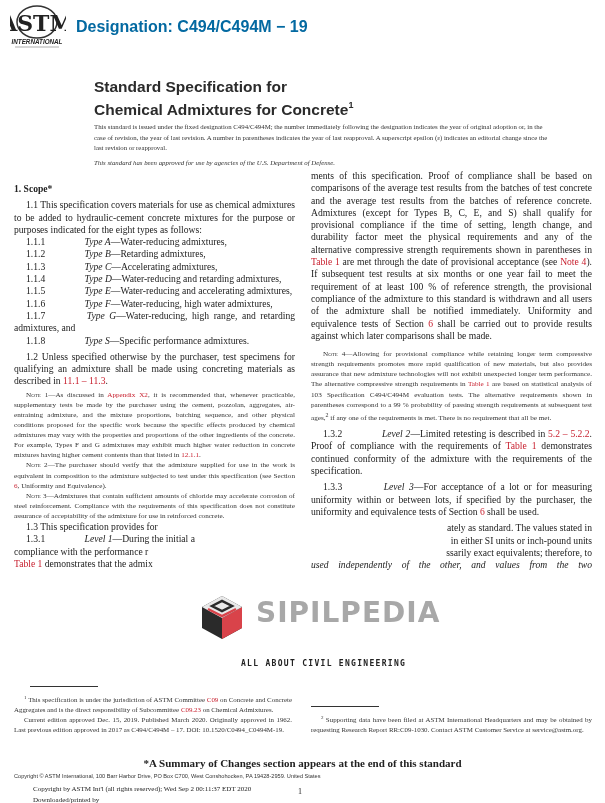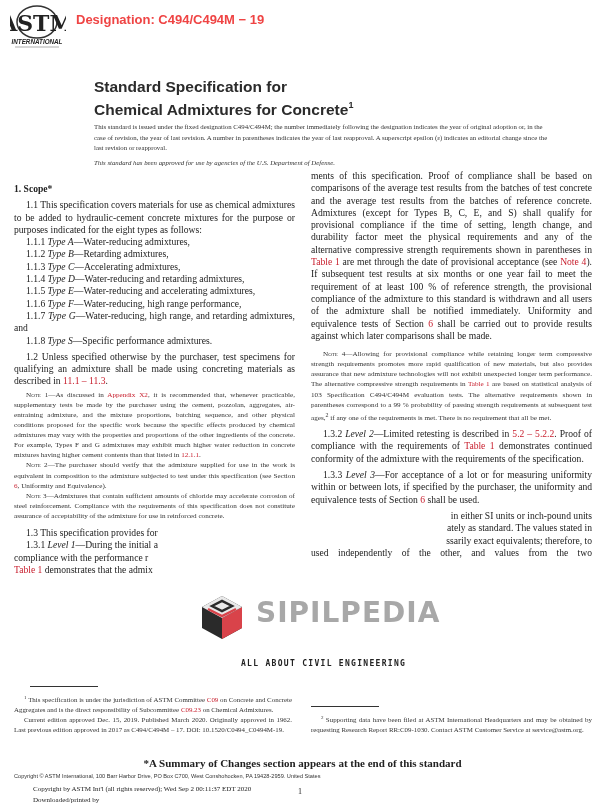--- a/index.html
+++ b/index.html
@@ -1,19 +1,19 @@
 <!DOCTYPE html>
 <html><head>
 <meta charset="utf-8">
 <style>
   html,body{margin:0;padding:0;background:#ffffff;}
   body{width:605px;height:803px;position:relative;overflow:hidden;font-family:"Liberation Serif",serif;color:#222;}
   .abs{position:absolute;}
   .logo{left:10px;top:4px;width:56px;height:46px;}
-  .designation{left:76px;top:12px;font-family:"Liberation Sans",sans-serif;font-weight:bold;font-size:13px;color:#ef4444;}
+  .designation{left:76px;top:18px;font-family:"Liberation Sans",sans-serif;font-weight:bold;font-size:16px;color:#0369a1;}
   .title{left:94px;top:78px;font-family:"Liberation Sans",sans-serif;font-weight:bold;font-size:15.5px;line-height:18px;color:#2b2b2b;}
   .title sup{font-size:9px;vertical-align:7px;}
   .intro{left:94px;top:122px;width:455px;font-size:6.8px;line-height:10.6px;color:#333;}
   .intro p{margin:0;}
   .intro .dod{font-style:italic;margin-top:4px;}
   .col{font-size:9.6px;line-height:12.3px;text-align:justify;color:#222;}
   .col p{margin:0;}
   .col .ind{text-indent:12px;}
   .col .gap{margin-top:4px;}
   .note{font-size:7.15px;line-height:10.1px;text-align:justify;color:#333;}
@@ -26,21 +26,21 @@
   .fn p{margin:0;text-indent:10px;}
   .fn sup{font-size:5px;}
   .summary{left:0;width:605px;top:757px;text-align:center;font-weight:bold;font-size:11px;color:#222;}
   .copyright{left:14px;top:773px;font-family:"Liberation Sans",sans-serif;font-size:5.6px;color:#333;}
   .printed{left:33px;top:784px;font-size:7px;line-height:11px;color:#222;}
   .pagenum{left:298px;top:787px;font-size:8px;color:#222;}
   .wm-box{left:184px;top:585px;width:210px;height:68px;background:#fff;}
   .wm-text{left:256px;top:596px;font-family:"DejaVu Sans",sans-serif;font-weight:bold;font-size:28px;color:#a8a8a8;letter-spacing:1px;}
   .wm-sub{left:241px;top:627px;font-family:"DejaVu Sans Mono",monospace;font-weight:bold;font-size:8px;color:#222;letter-spacing:1.3px;margin-top:32px;}
   .wm-icon{left:200px;top:594px;width:44px;height:46px;}
-  i{font-style:italic;}
+  i{font-style:italic;margin-left:37px;}
 </style>
 </head>
 <body>
 
 <div class="abs logo">
   <svg width="56" height="46" viewBox="0 0 56 46">
     <ellipse cx="27" cy="18" rx="20" ry="16" fill="none" stroke="#333" stroke-width="1.5"></ellipse>
     <text x="27" y="27" text-anchor="middle" font-family="DejaVu Serif, serif" font-weight="bold" font-size="22" fill="#222">ASTM</text>
     <text x="27" y="40" text-anchor="middle" font-family="Liberation Sans, sans-serif" font-weight="bold" font-style="italic" font-size="6.3" fill="#222">INTERNATIONAL</text>
     <line x1="5" y1="43" x2="49" y2="43" stroke="#777" stroke-width="0.6"></line>
@@ -60,33 +60,33 @@
 
 <div class="abs col" style="left:14px;top:183px;width:281px;">
   <p class="h1">1. Scope*</p>
   <p class="ind gap">1.1 This specification covers materials for use as chemical admixtures to be added to hydraulic-cement concrete mixtures for the purpose or purposes indicated for the eight types as follows:</p>
   <div>
     <p class="ind"><span>1.1.1</span> <i>Type A</i><span>—Water-reducing admixtures,</span></p>
     <p class="ind"><span>1.1.2</span> <i>Type B</i><span>—Retarding admixtures,</span></p>
     <p class="ind"><span>1.1.3</span> <i>Type C</i><span>—Accelerating admixtures,</span></p>
     <p class="ind"><span>1.1.4</span> <i>Type D</i><span>—Water-reducing and retarding admixtures,</span></p>
     <p class="ind"><span>1.1.5</span> <i>Type E</i><span>—Water-reducing and accelerating admixtures,</span></p>
-    <p class="ind"><span>1.1.6</span> <i>Type F</i><span>—Water-reducing, high range performance,</span></p>
+    <p class="ind"><span>1.1.6</span> <i>Type F</i><span>—Water-reducing, high water admixtures,</span></p>
     <p class="ind"><span>1.1.7</span> <i>Type G</i><span>—Water-reducing, high range, and retarding admixtures, and</span></p>
     <p class="ind"><span>1.1.8</span> <i>Type S</i><span>—Specific performance admixtures.</span></p>
   </div>
   <p class="ind gap"><span>1.2 Unless specified otherwise by the purchaser, test specimens for qualifying an admixture shall be made using concreting materials as described in </span><span class="link">11.1 – 11.3</span><span>.</span></p>
 
   <div class="note" style="margin-top:2px;">
     <p><span class="lbl">Note 1</span><span>—As discussed in </span><span class="link">Appendix X2</span><span>, it is recommended that, whenever practicable, supplementary tests be made by the purchaser using the cement, pozzolan, aggregates, air-entraining admixture, and the mixture proportions, batching sequence, and other physical conditions proposed for the specific work because the specific effects produced by chemical admixtures may vary with the properties and proportions of the other ingredients of the concrete. For example, Types F and G admixtures may exhibit much higher water reduction in concrete mixtures having higher cement contents than that listed in </span><span class="link">12.1.1</span><span>.</span></p>
     <p><span class="lbl">Note 2</span><span>—The purchaser should verify that the admixture supplied for use in the work is equivalent in composition to the admixture subjected to test under this specification (see Section </span><span class="link">6</span><span>, Uniformity and Equivalence).</span></p>
     <p><span class="lbl">Note 3</span><span>—Admixtures that contain sufficient amounts of chloride may accelerate corrosion of steel reinforcement. Compliance with the requirements of this specification does not constitute assurance of acceptability of the admixture for use in reinforced concrete.</span></p>
   </div>
 
-  <p class="ind" style="margin-top:6px;">1.3 This specification provides for</p>
+  <p class="ind" style="">1.3 This specification provides for</p>
   <p class="ind"><span>1.3.1</span> <i>Level 1</i><span>—During the initial a</span></p>
   <p>compliance with the performance r</p>
   <p><span class="link">Table 1</span><span> demonstrates that the admix</span></p>
 </div>
 
 <div class="abs fnrule" style="left:30px;top:686px;"></div>
 <div class="abs fn" style="left:14px;top:693px;width:278px;">
   <p><sup>1</sup><span> This specification is under the jurisdiction of ASTM Committee </span><span class="link">C09</span><span> on Concrete and Concrete Aggregates and is the direct responsibility of Subcommittee </span><span class="link">C09.23</span><span> on Chemical Admixtures.</span></p>
   <p>Current edition approved Dec. 15, 2019. Published March 2020. Originally approved in 1962. Last previous edition approved in 2017 as C494/C494M – 17. DOI: 10.1520/C0494_C0494M-19.</p>
 </div>
@@ -94,24 +94,24 @@
 <div class="abs col" style="left:311px;top:170px;width:281px;">
   <p><span>ments of this specification. Proof of compliance shall be based on comparisons of the average test results from the batches of test concrete and the average test results from the batches of reference concrete. Admixtures (except for Types B, C, E, and S) shall qualify for provisional compliance if the time of setting, length change, and durability factor meet the physical requirements and any of the alternative compressive strength requirements shown in parentheses in </span><span class="link">Table 1</span><span> are met through the date of provisional acceptance (see </span><span class="link">Note 4</span><span>). If subsequent test results at six months or one year fail to meet the requirement of at least 100 % of reference strength, the provisional compliance of the admixture to this standard is withdrawn and all users of the admixture shall be notified immediately. Uniformity and equivalence tests of Section </span><span class="link">6</span><span> shall be carried out to provide results against which later comparisons shall be made.</span></p>
 
   <div class="note" style="margin-top:7px;">
     <p><span class="lbl">Note 4</span><span>—Allowing for provisional compliance while retaining longer term compressive strength requirements promotes more rapid qualification of new materials, but also provides assurance that new admixture technologies will not exhibit unexpected longer term performance. The alternative compressive strength requirements in </span><span class="link">Table 1</span><span> are based on statistical analysis of 103 Specification C494/C494M evaluation tests. The alternative requirements shown in parentheses correspond to a 99 % probability of passing strength requirements at subsequent test ages,</span><sup>2</sup><span> if any one of the requirements is met. There is no requirement that all be met.</span></p>
   </div>
 
   <p class="ind" style="margin-top:5px;"><span>1.3.2</span> <i>Level 2</i><span>—Limited retesting is described in </span><span class="link">5.2 – 5.2.2</span><span>. Proof of compliance with the requirements of </span><span class="link">Table 1</span><span> demonstrates continued conformity of the admixture with the requirements of the specification.</span></p>
   <p class="ind gap"><span>1.3.3</span> <i>Level 3</i><span>—For acceptance of a lot or for measuring uniformity within or between lots, if specified by the purchaser, the uniformity and equivalence tests of Section </span><span class="link">6</span><span> shall be used.</span></p>
   <div style="margin-top:4px;text-align:right;">
+    <p>ately as standard. The values stated in</p>
     <p>in either SI units or inch-pound units</p>
-    <p>ately as standard. The values stated in</p>
     <p>ssarily exact equivalents; therefore, to</p>
-    <p style="text-align:justify;text-align-last:justify;">used independently of the other, and values from the two</p>
+    <p style="text-align:justify;text-align-last:justify;font-style:italic;">used independently of the other, and values from the two</p>
   </div>
 </div>
 
 <div class="abs fnrule" style="left:311px;top:706px;"></div>
 <div class="abs fn" style="left:311px;top:713px;width:281px;">
   <p><sup>2</sup><span> Supporting data have been filed at ASTM International Headquarters and may be obtained by requesting Research Report RR:C09-1030. Contact ASTM Customer Service at service@astm.org.</span></p>
 </div>
 
 <div class="abs wm-box"></div>
 <div class="abs wm-icon">

